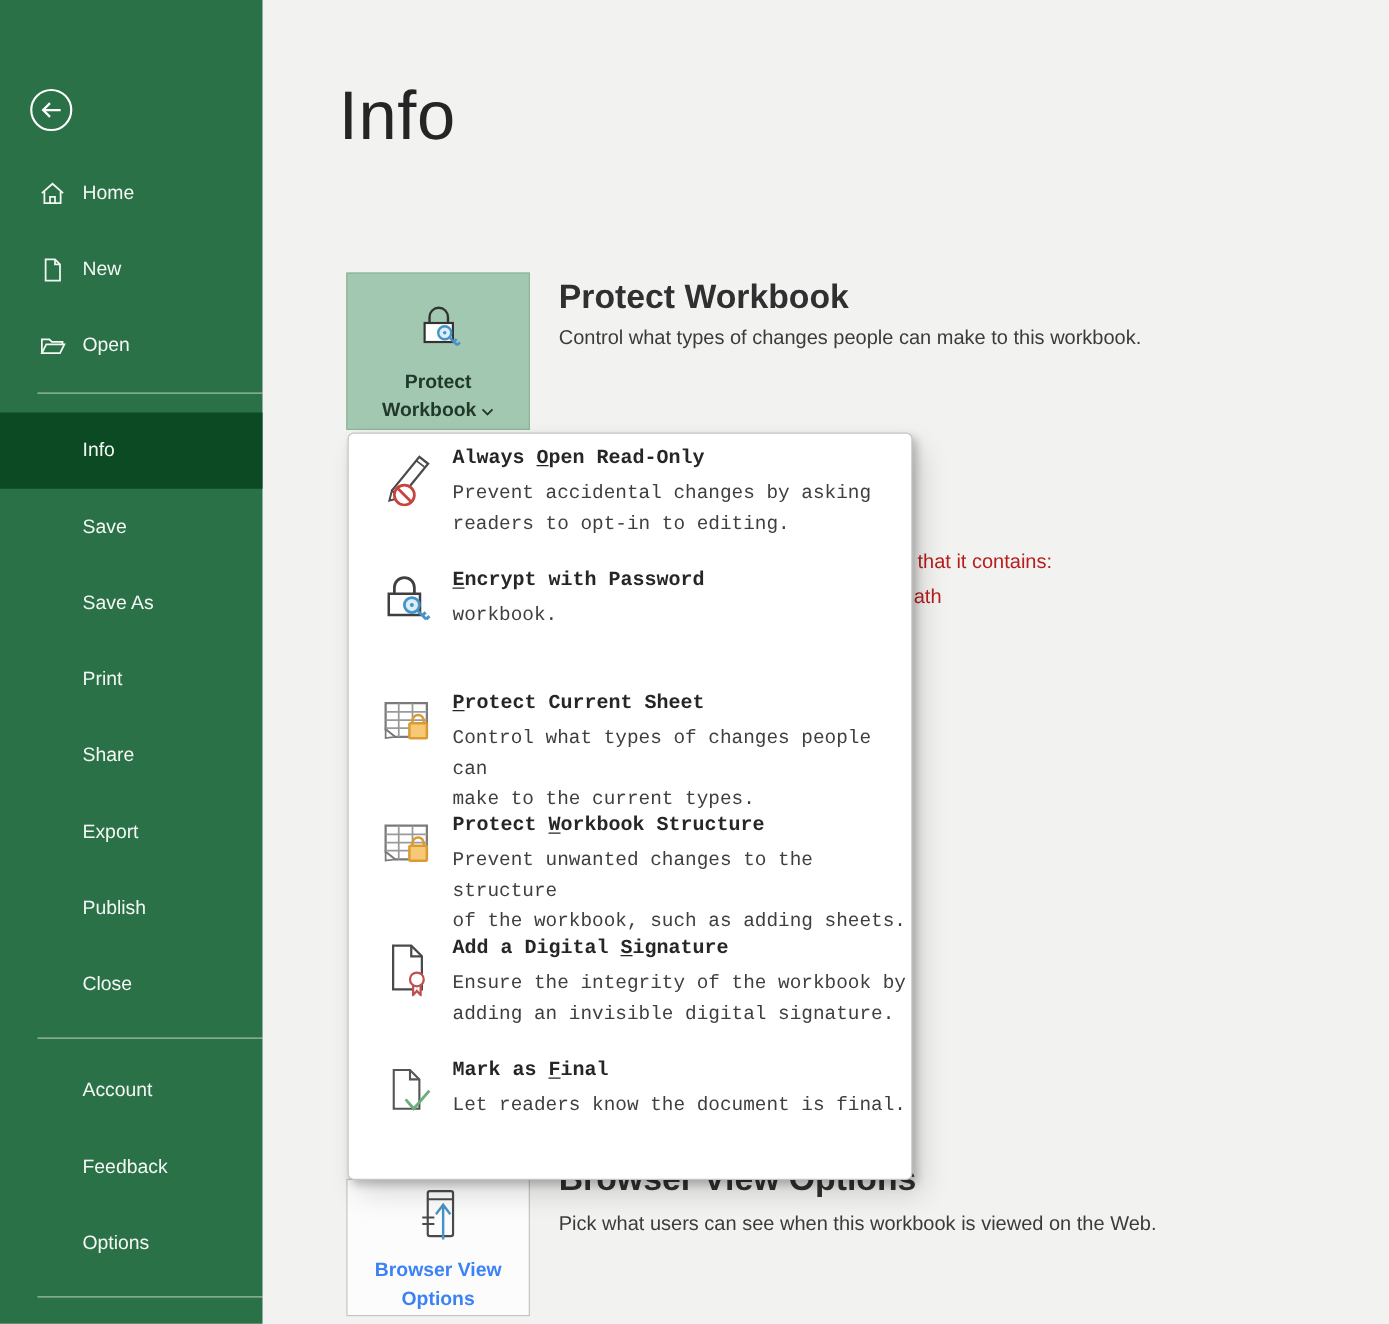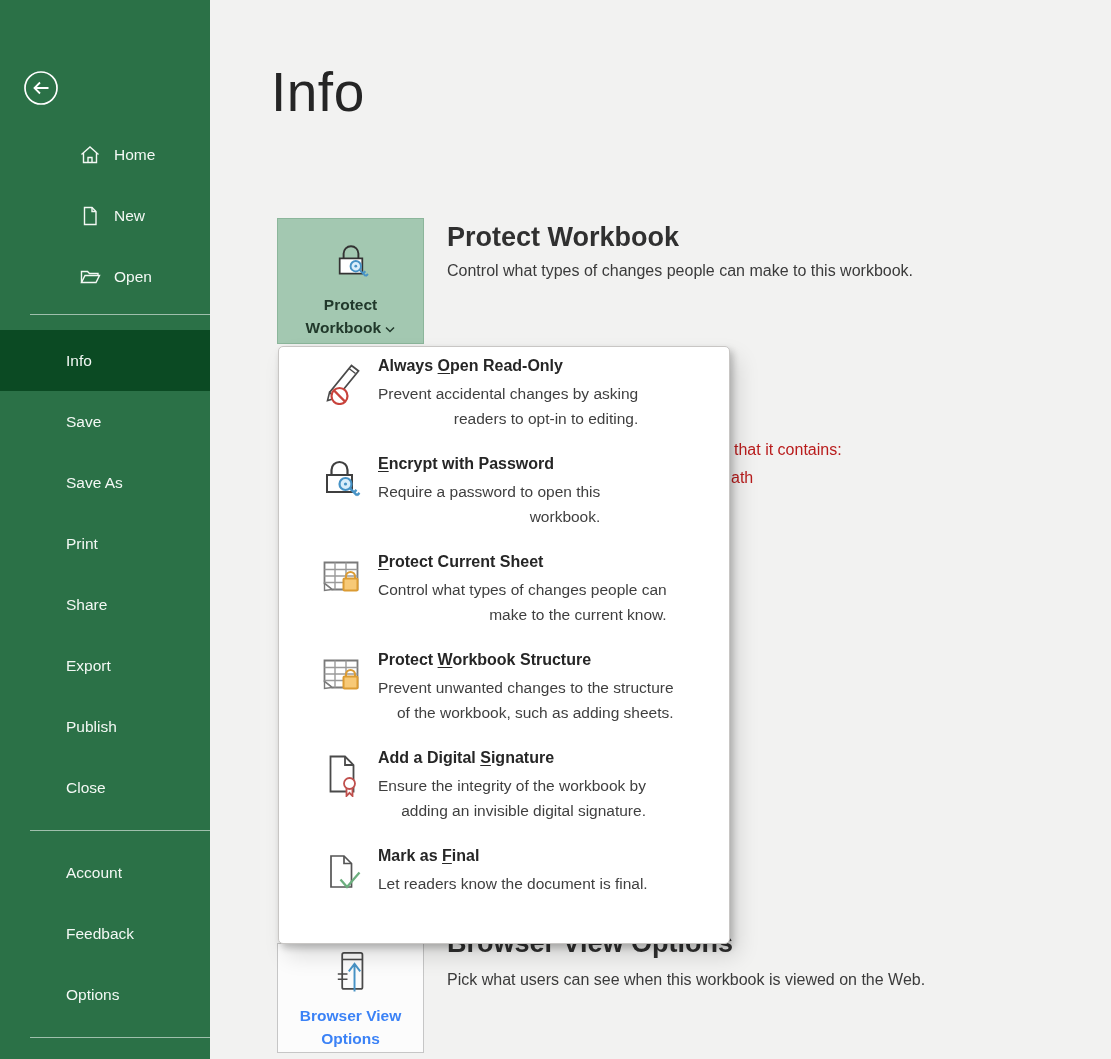--- a/index.html
+++ b/index.html
@@ -24,21 +24,20 @@
   }
   .nav-group { position: absolute; left:0; right:0; }
   .nav-group.top    { top: 124px; }
   .nav-group.main   { top: 330px; }
   .nav-group.bottom { top: 842px; }
   .nav-item {
     height: 61px;
     display: flex; align-items: center;
     color: #F3F8F4; font-size: 15.5px;
     cursor: pointer;
-    padding-left: 48px;
   }
   .nav-item .nav-icon { width:22px; height:22px; margin-left:31px; margin-right:13px; flex:none; }
   .nav-item.plain { padding-left: 66px; }
   .nav-item.selected { background: #0B4A23; }
   .side-divider {
     position: absolute; left:30px; right:0; height:1px;
     background: rgba(255,255,255,.55);
   }
   .side-divider.d1 { top: 314px; }
   .side-divider.d2 { top: 830px; }
@@ -94,30 +93,31 @@
     position: absolute; left: 278px; top: 346px;
     width: 452px; height: 598px;
     background: #FFFFFF;
     border: 1px solid #C8C6C4; border-radius: 5px;
     box-shadow: 3px 4px 7px rgba(0,0,0,.22), 8px 12px 22px rgba(0,0,0,.13);
     padding-top: 9px;
     z-index: 10;
   }
   .menu-item {
     display: flex; height: 98px; cursor: pointer;
-    padding-left: 40px;
+    padding-left: 24px;
+    font-family: Liberation Mono, monospace;
   }
   .menu-ico { width: 46px; height: 46px; margin-top: 3px; flex: none; }
   .menu-text { margin-left: 13px; padding-top: 1px; }
   .menu-title {
     font-size: 16px; font-weight: 700; color: #262626;
     margin-bottom: 7px;
   }
   .menu-title .accel { text-decoration: underline; text-underline-offset: 2px; }
-  .menu-desc { font-size: 15.5px; color: #3F3F3F; line-height: 24.5px; text-align: right; }
+  .menu-desc { font-size: 15.5px; color: #3F3F3F; line-height: 24.5px; }
 </style>
 </head>
 <body>
 
 <div class="sidebar">
 
   <div class="back-btn">
     <span>
       <svg width="36" height="36" viewBox="0 0 36 36" fill="none">
         <circle cx="18" cy="18" r="16" stroke="#FFFFFF" stroke-width="1.7"></circle>
@@ -275,41 +275,40 @@
         <path d="M12.5 18 V13 a8 8 0 0 1 16 0 V18" stroke="#3F3F3F" stroke-width="2.2"></path>
         <rect x="8" y="18" width="25" height="17" fill="#FFFFFF" stroke="#3F3F3F" stroke-width="2"></rect>
         <circle cx="26.5" cy="27" r="6" fill="#D9EDFA" stroke="#4793C6" stroke-width="2.2"></circle>
         <circle cx="26.5" cy="27" r="1.6" fill="#4793C6"></circle>
         <path d="M30.8 31.2 L38 38.4 M35 35.4 L37.5 32.9 M38 38.4 L40.5 35.9" stroke="#4793C6" stroke-width="2.4"></path>
       </svg>
     </span>
     <div class="menu-text">
       <div class="menu-title"><span></span><span class="accel">E</span><span>ncrypt with Password</span></div>
       <div class="menu-desc">
-        <div>Require a password to open this</div>
         <div>workbook.</div>
       </div>
     </div>
   </div>
 
   <div class="menu-item">
     <span class="menu-ico">
       <svg width="46" height="46" viewBox="0 0 46 46" fill="none">
         <path d="M5.5 7.5 H38.5 V34.5 H13 L5.5 28.5 Z" fill="#FFFFFF" stroke="#7A7A7A" stroke-width="1.8"></path>
         <path d="M13 34.5 L5.5 28.5 L5.5 35.5 Z" fill="#FFFFFF" stroke="#7A7A7A" stroke-width="1.4"></path>
         <path d="M16 7.5 V34.5 M27 7.5 V34.5 M5.5 14.5 H38.5 M5.5 21 H38.5 M5.5 27.5 H38.5" stroke="#9A9A9A" stroke-width="1.4"></path>
         <path d="M27 23.5 V21.5 a4.5 4.5 0 0 1 9 0 V23.5" stroke="#DB9B33" stroke-width="2"></path>
         <rect x="24.5" y="23.5" width="14" height="12" rx="1" fill="#F7C977" stroke="#DB9B33" stroke-width="2"></rect>
       </svg>
     </span>
     <div class="menu-text">
       <div class="menu-title"><span></span><span class="accel">P</span><span>rotect Current Sheet</span></div>
       <div class="menu-desc">
         <div>Control what types of changes people can</div>
-        <div>make to the current know.</div>
+        <div>make to the current types.</div>
       </div>
     </div>
   </div>
 
   <div class="menu-item">
     <span class="menu-ico">
       <svg width="46" height="46" viewBox="0 0 46 46" fill="none">
         <path d="M5.5 7.5 H38.5 V34.5 H13 L5.5 28.5 Z" fill="#FFFFFF" stroke="#7A7A7A" stroke-width="1.8"></path>
         <path d="M13 34.5 L5.5 28.5 L5.5 35.5 Z" fill="#FFFFFF" stroke="#7A7A7A" stroke-width="1.4"></path>
         <path d="M16 7.5 V34.5 M27 7.5 V34.5 M5.5 14.5 H38.5 M5.5 21 H38.5 M5.5 27.5 H38.5" stroke="#9A9A9A" stroke-width="1.4"></path>

